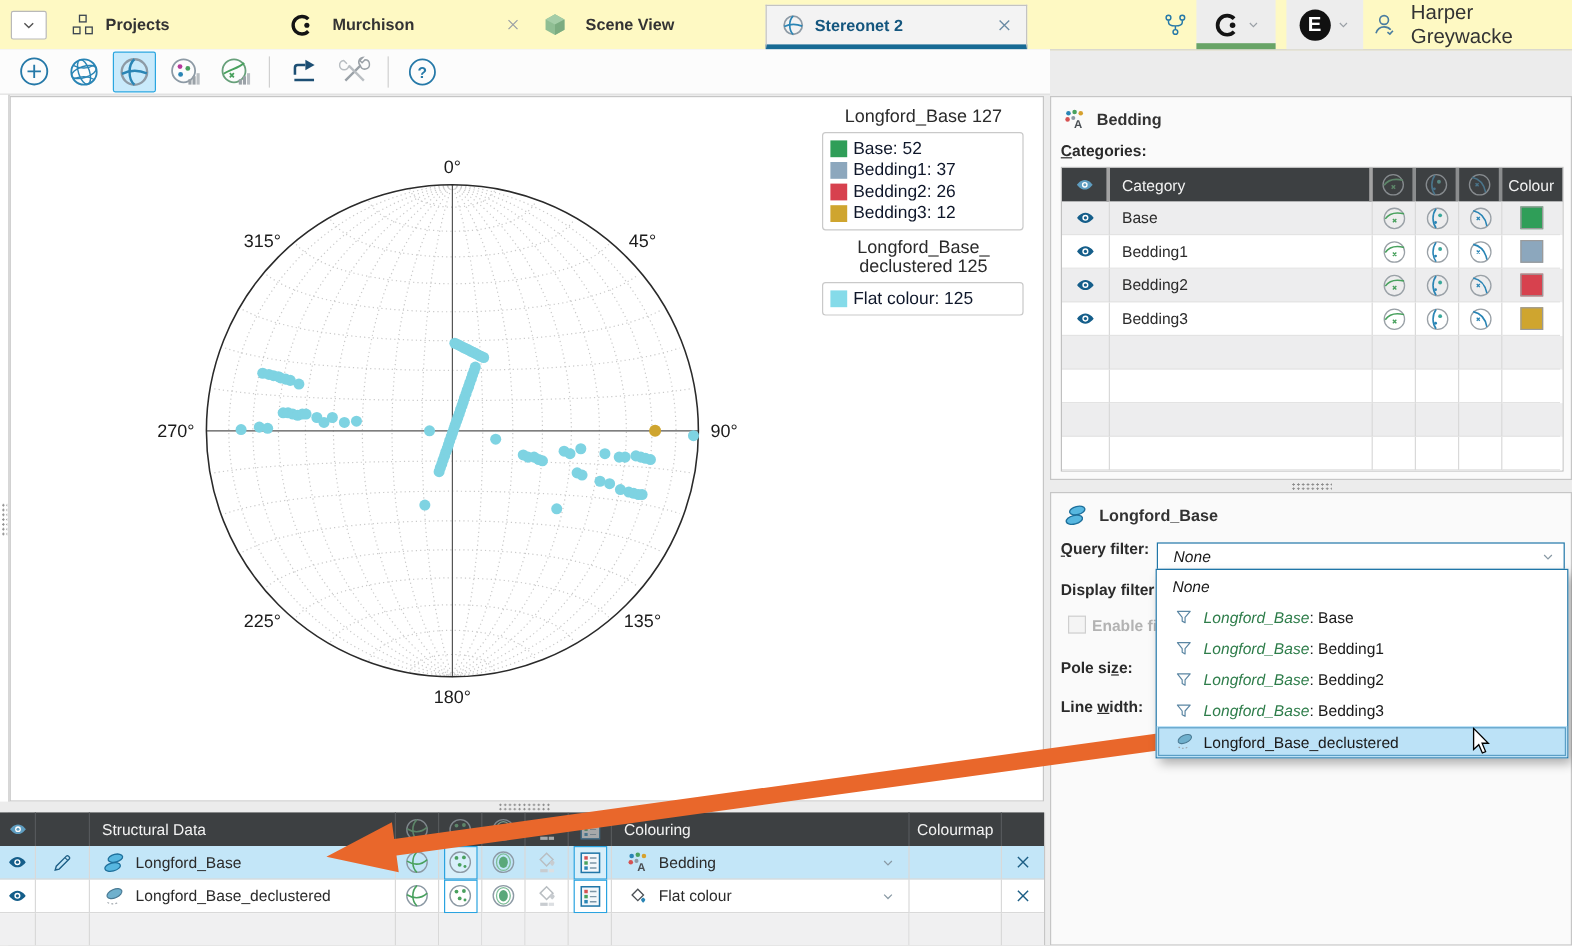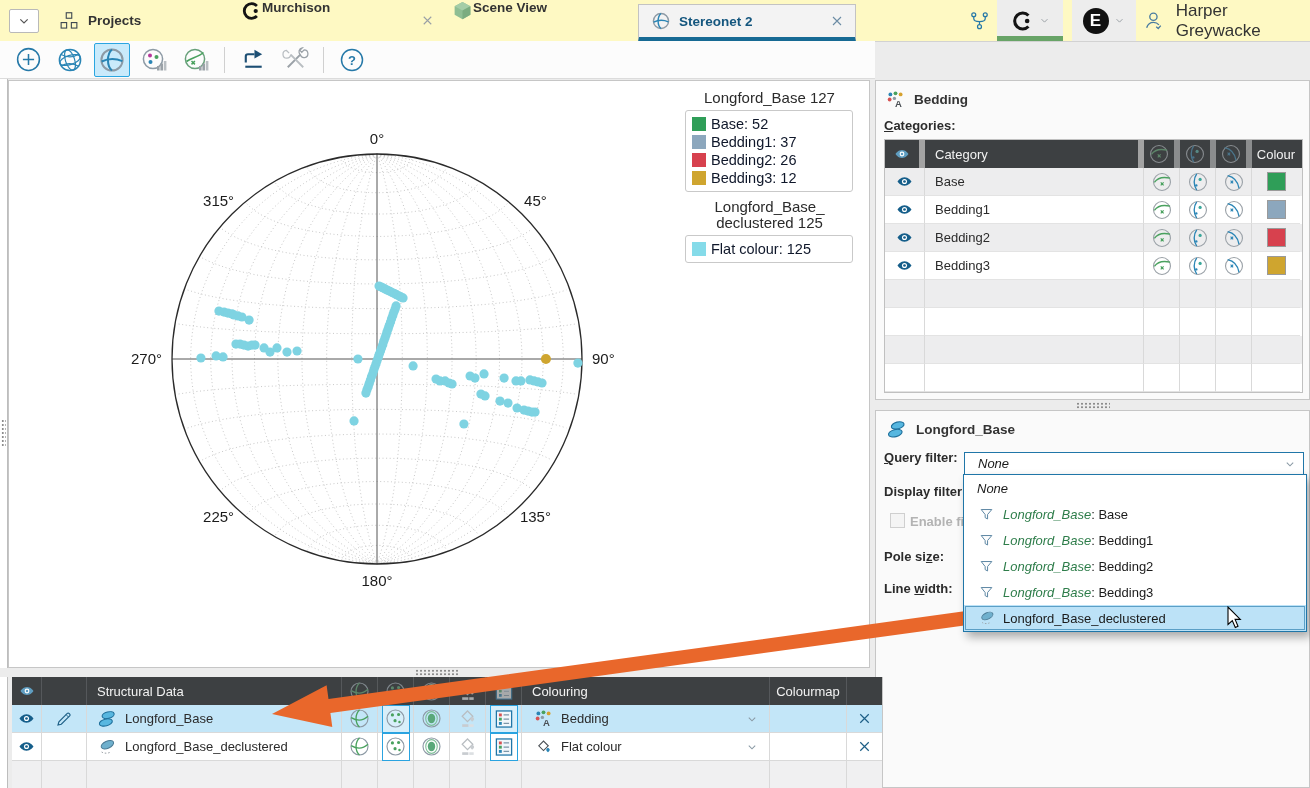--- a/index.html
+++ b/index.html
@@ -8,21 +8,21 @@
        -webkit-font-smoothing:antialiased;}
   .abs{position:absolute;}
   svg{display:block;}
   
   .topbar{position:absolute;left:0;top:0;width:1310px;height:41px;background:#fef9c3;
           border-bottom:1px solid #d2d2d2;}
   .dd-btn{position:absolute;left:9px;top:9px;width:28px;height:22px;background:#fff;
           border:1px solid #b9b9b9;border-radius:2px;display:flex;align-items:center;justify-content:center;color:#555;}
   .projects{position:absolute;left:58px;top:0;height:41px;display:flex;align-items:center;gap:8px;color:#3c4650;}
   .projects .lbl, .tab .lbl{font-size:13.5px;font-weight:600;color:#333;}
-  .tab{position:absolute;top:0;height:41px;display:flex;gap:0;}
+  .tab{position:absolute;top:0;height:41px;display:flex;align-items:center;gap:15px;}
   .tab-close{color:#9aa0a6;width:16px;height:16px;}
   .active-tab{position:absolute;left:638px;top:4px;width:204px;height:32px;background:#f3f3f3;
               border:1px solid #c3c3c3;border-bottom:5px solid #176a94;display:flex;align-items:center;gap:8px;padding-left:12px;box-sizing:content-box;}
   .active-tab .lbl{font-size:13.5px;font-weight:600;color:#14567e;}
   .active-tab .tab-close{color:#6b8ca5;margin-left:auto;margin-right:10px;}
   .prod-btn{position:absolute;top:0;height:41px;background:#ededed;display:flex;align-items:center;justify-content:center;gap:4px;}
   .prod-green-bar{position:absolute;left:0;bottom:0;width:100%;height:5px;background:#68a467;}
   .e-circle{width:26px;height:26px;border-radius:50%;background:#111;color:#fff;font-weight:bold;
             font-size:17px;display:flex;align-items:center;justify-content:center;}
   .userbox{position:absolute;left:1142px;top:0;height:41px;display:flex;align-items:center;gap:10px;color:#4a7da0;}
@@ -46,21 +46,21 @@
   .leg-sw{width:14px;height:14px;flex:0 0 14px;}
   
   .bed-panel{position:absolute;left:875px;top:80px;width:435px;height:320px;background:#fafafa;border:1px solid #c6c6c6;box-sizing:border-box;}
   .panel-title{display:flex;align-items:center;gap:9px;font-size:13.5px;font-weight:bold;color:#333;}
   .cat-label{font-size:13px;color:#2b2b2b;}
   .u{text-decoration:underline;}
   .bt{position:absolute;left:8px;top:58px;width:417px;border:1px solid #c0c0c0;background:#fff;}
   .bt-grid{display:grid;grid-template-columns:40px 219px 36px 36px 36px 48px;}
   .bt-head{background:#3d4042;color:#f2f2f2;font-size:13px;}
   .bt-cell{height:28px;display:flex;align-items:center;border-right:1px solid #d9d9d9;border-bottom:1px solid #e3e3e3;box-sizing:border-box;padding:0;}
-  .bt-head .bt-cell{border-right:6px solid #a3a3a3;border-bottom:none;justify-content:center;}
+  .bt-head .bt-cell{border-right:3px solid #a3a3a3;border-bottom:none;justify-content:center;}
   .bt-cell.txt{justify-content:flex-start;padding-left:10px;}
   .bt-cell.cent{justify-content:center;}
   .row-even{background:#ededee;}
   .row-odd{background:#fff;}
   .swatch{width:17px;height:17px;border:1px solid #9a9a9a;}
   
   .det-panel{position:absolute;left:875px;top:410px;width:435px;height:378px;background:#fafafa;border:1px solid #c6c6c6;box-sizing:border-box;}
   .rsplit{position:absolute;left:875px;top:400px;width:435px;height:10px;background:#ececec;display:flex;align-items:center;justify-content:center;}
   .fld{position:absolute;left:8px;font-size:13px;color:#2b2b2b;font-weight:bold;}
   .fld.dis{color:#b3b3b3;}
@@ -70,21 +70,21 @@
   .combo .chev{margin-left:auto;margin-right:6px;color:#8a9aa5;}
   
   .ddp{position:absolute;left:963px;top:474px;width:342px;background:#fff;border:1px solid #2076a8;
        box-shadow:4px 5px 9px rgba(0,0,0,.33);z-index:60;}
   .dd-item{height:26px;display:flex;align-items:center;padding-left:13px;font-size:13px;color:#1a1a1a;gap:7px;}
   .dd-item .ic{width:19px;display:flex;align-items:center;justify-content:center;flex:0 0 19px;}
   .dd-item .pre{font-style:italic;color:#2e7d4a;}
   .dd-item.hl{background:#bce2f7;outline:1px solid #5b9fc6;outline-offset:-2px;}
   .it{font-style:italic;}
   
-  .st{position:absolute;left:12px;top:677px;width:870px;background:#fff;border-right:1px solid #c6c6c6;}
+  .st{position:absolute;left:0;top:677px;width:870px;background:#fff;border-right:1px solid #c6c6c6;}
   .st-grid{display:grid;grid-template-columns:30px 45px 255px 36px 36px 36px 36px 36px 248px 77px 35px;}
   .st-head{background:#3d4042;color:#f2f2f2;font-size:13px;}
   .st-cell{height:28px;display:flex;align-items:center;justify-content:center;border-right:1px solid #d9d9d9;border-bottom:1px solid #d9d9d9;box-sizing:border-box;}
   .st-head .st-cell{border-right:1px solid #55585b;border-bottom:none;}
   .st-cell.txt{justify-content:flex-start;padding-left:10px;}
   .sel-row{background:#c3e6f8;}
   .icbox{width:26px;height:26px;display:flex;align-items:center;justify-content:center;border:1px solid transparent;}
   .icbox.on{border:1px solid #2aa3e0;background:rgba(255,255,255,.35);}
   .colouring-cell{width:100%;display:flex;align-items:center;gap:8px;padding-left:12px;font-size:13px;color:#2b2b2b;}
   .colouring-cell .chev{margin-left:auto;margin-right:10px;color:#8a9aa5;}

